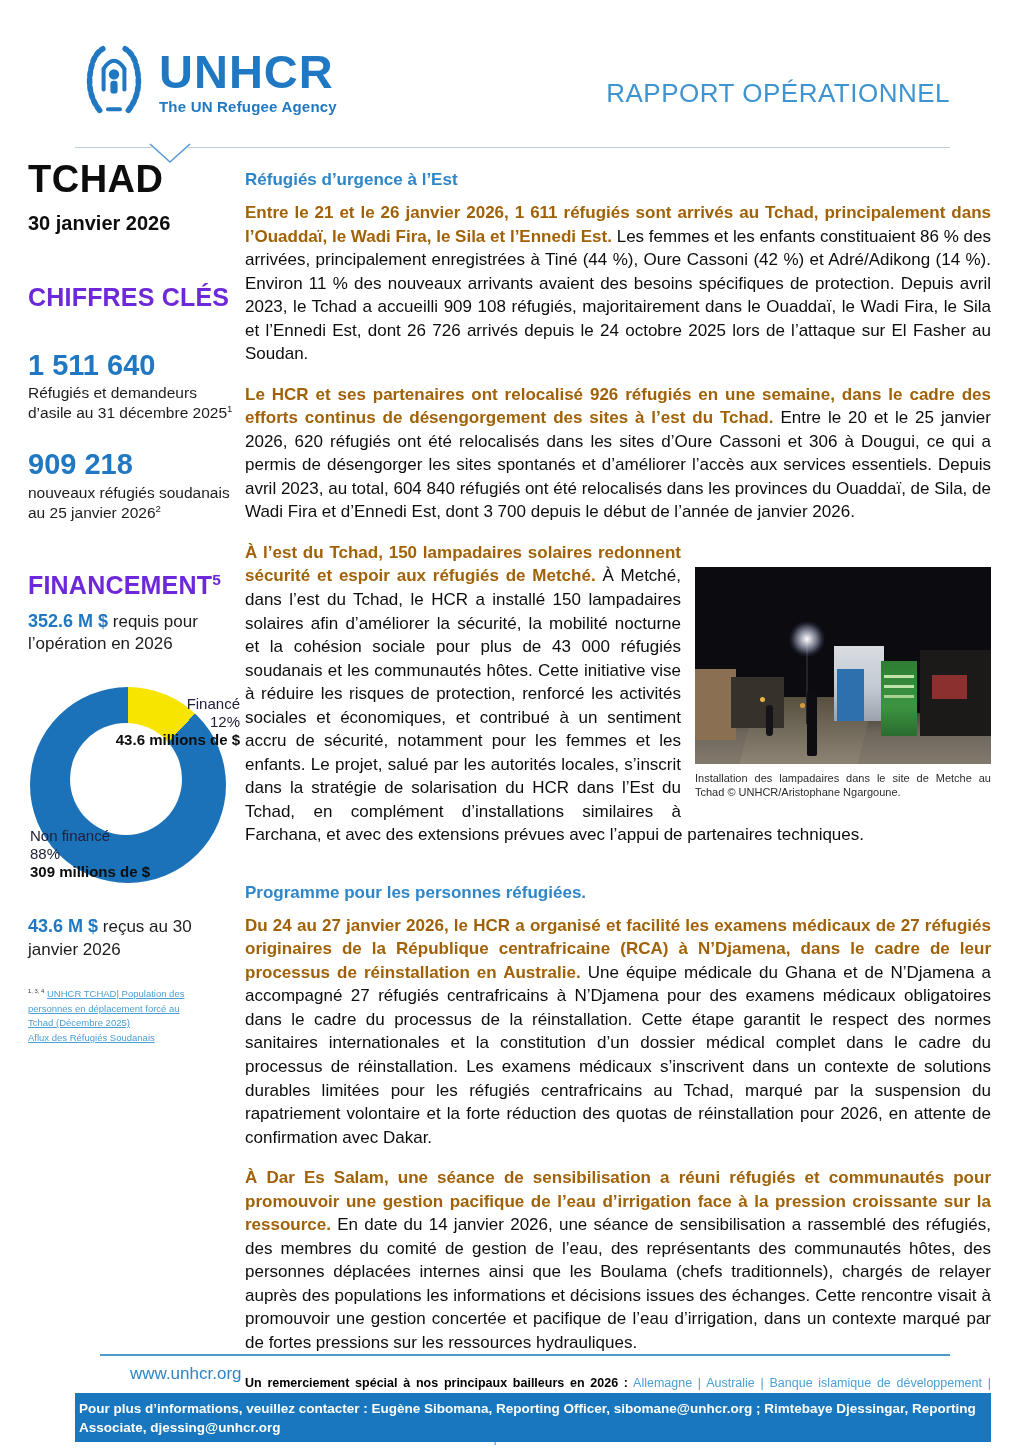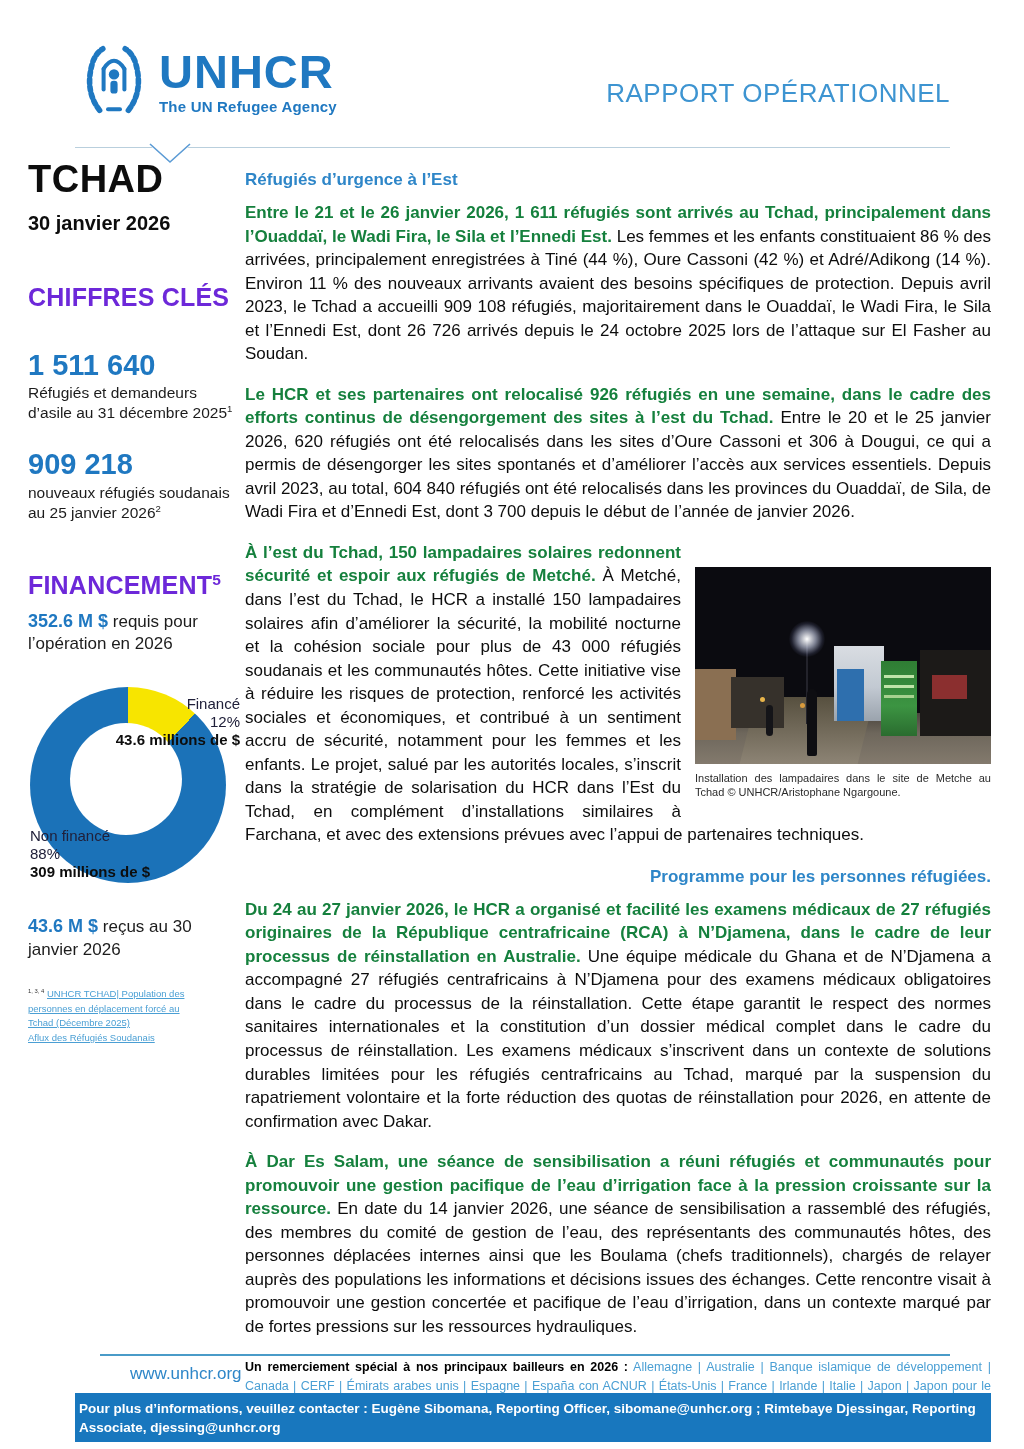--- a/index.html
+++ b/index.html
@@ -38,22 +38,22 @@
   .lbl-unfinanced-amt { left:2px; top:182px; font-weight:bold; color:#0d0d0d; font-size:15px; }
   .received-line { font-size:17px; color:#1c1c1c; line-height:1.3; margin-top:22px; }
   .footnotes { margin-top:26px; width:178px; font-size:9.5px; line-height:1.55; color:#333; }
   .footnotes a, .foot-link { color:#4a9fd4; text-decoration:underline; cursor:pointer; }
   sup { font-size:62%; }
 
   
   .main { position:absolute; left:245px; top:170px; width:746px; }
   .main-heading { font-size:17px; font-weight:bold; color:#2e86c8; margin:0 0 11px 0; }
   .main p { font-size:17px; line-height:1.385; text-align:justify; margin:0 0 17px 0; color:#0d0d0d; }
-  .lead { font-weight:bold; color:#15803d; }
-  .section-heading2 { margin-top:20px;text-align:right; }
+  .lead { font-weight:bold; color:#a16207; }
+  .section-heading2 { margin-top:36px; }
 
   
   .photo-wrap { float:right; width:296px; margin:26px 0 2px 14px; }
   .photo { position:relative; width:296px; height:197px; background:#0b0b10; overflow:hidden; }
   .ph-ground { position:absolute; left:0; bottom:0; width:100%; height:26%;
     background:linear-gradient(180deg,#4a443d 0%,#6e675c 40%,#837a6d 100%); }
   .ph-street { position:absolute; left:18%; bottom:0; width:40%; height:34%;
     background:linear-gradient(180deg,#57503f 0%,#8d8475 100%); transform:skewX(-14deg); }
   .ph-pole { position:absolute; left:37.5%; top:36%; width:2px; height:44%; background:#23232b; }
   .ph-glow { position:absolute; left:calc(37.5% - 17px); top:calc(36% - 17px); width:36px; height:36px; border-radius:50%;

